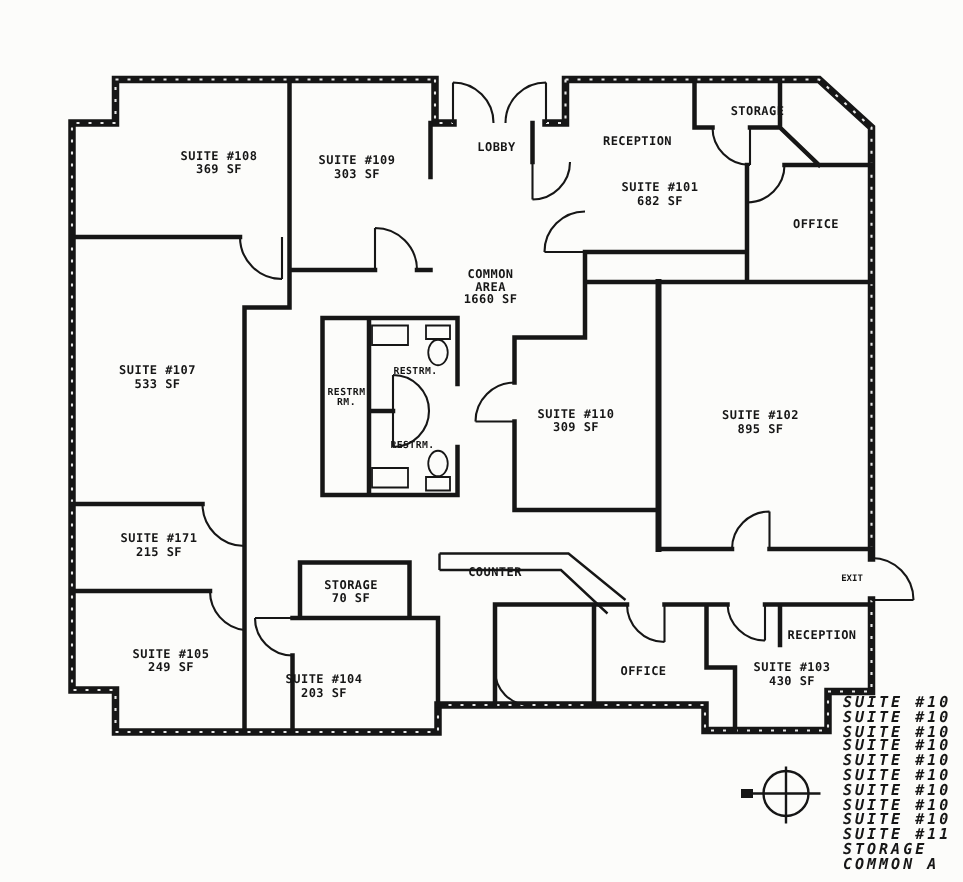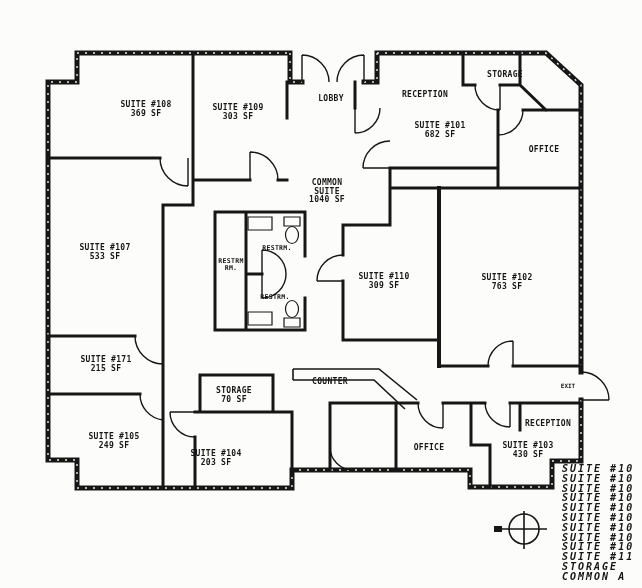--- a/index.html
+++ b/index.html
@@ -136,40 +136,40 @@
   </div>
   <div class="lbl" style="left:544px;top:150px">
     <span>OFFICE</span>
   </div>
   <div class="lbl" style="left:105px;top:252px">
     <span>SUITE #107</span>
     <span>533 SF</span>
   </div>
   <div class="lbl" style="left:327px;top:192px">
     <span>COMMON</span>
-    <span>SUITE</span>
-    <span>1040 SF</span>
+    <span>AREA</span>
+    <span>1660 SF</span>
   </div>
   <div class="lbl sm" style="left:231px;top:265px">
     <span>RESTRM</span>
     <span>RM.</span>
   </div>
   <div class="lbl sm" style="left:277px;top:248px">
     <span>RESTRM.</span>
   </div>
   <div class="lbl sm" style="left:275px;top:297px">
     <span>RESTRM.</span>
   </div>
   <div class="lbl" style="left:384px;top:281px">
     <span>SUITE #110</span>
     <span>309 SF</span>
   </div>
   <div class="lbl" style="left:507px;top:282px">
     <span>SUITE #102</span>
-    <span>763 SF</span>
+    <span>895 SF</span>
   </div>
   <div class="lbl" style="left:106px;top:364px">
     <span>SUITE #171</span>
     <span>215 SF</span>
   </div>
   <div class="lbl" style="left:114px;top:441px">
     <span>SUITE #105</span>
     <span>249 SF</span>
   </div>
   <div class="lbl" style="left:234px;top:395px">

